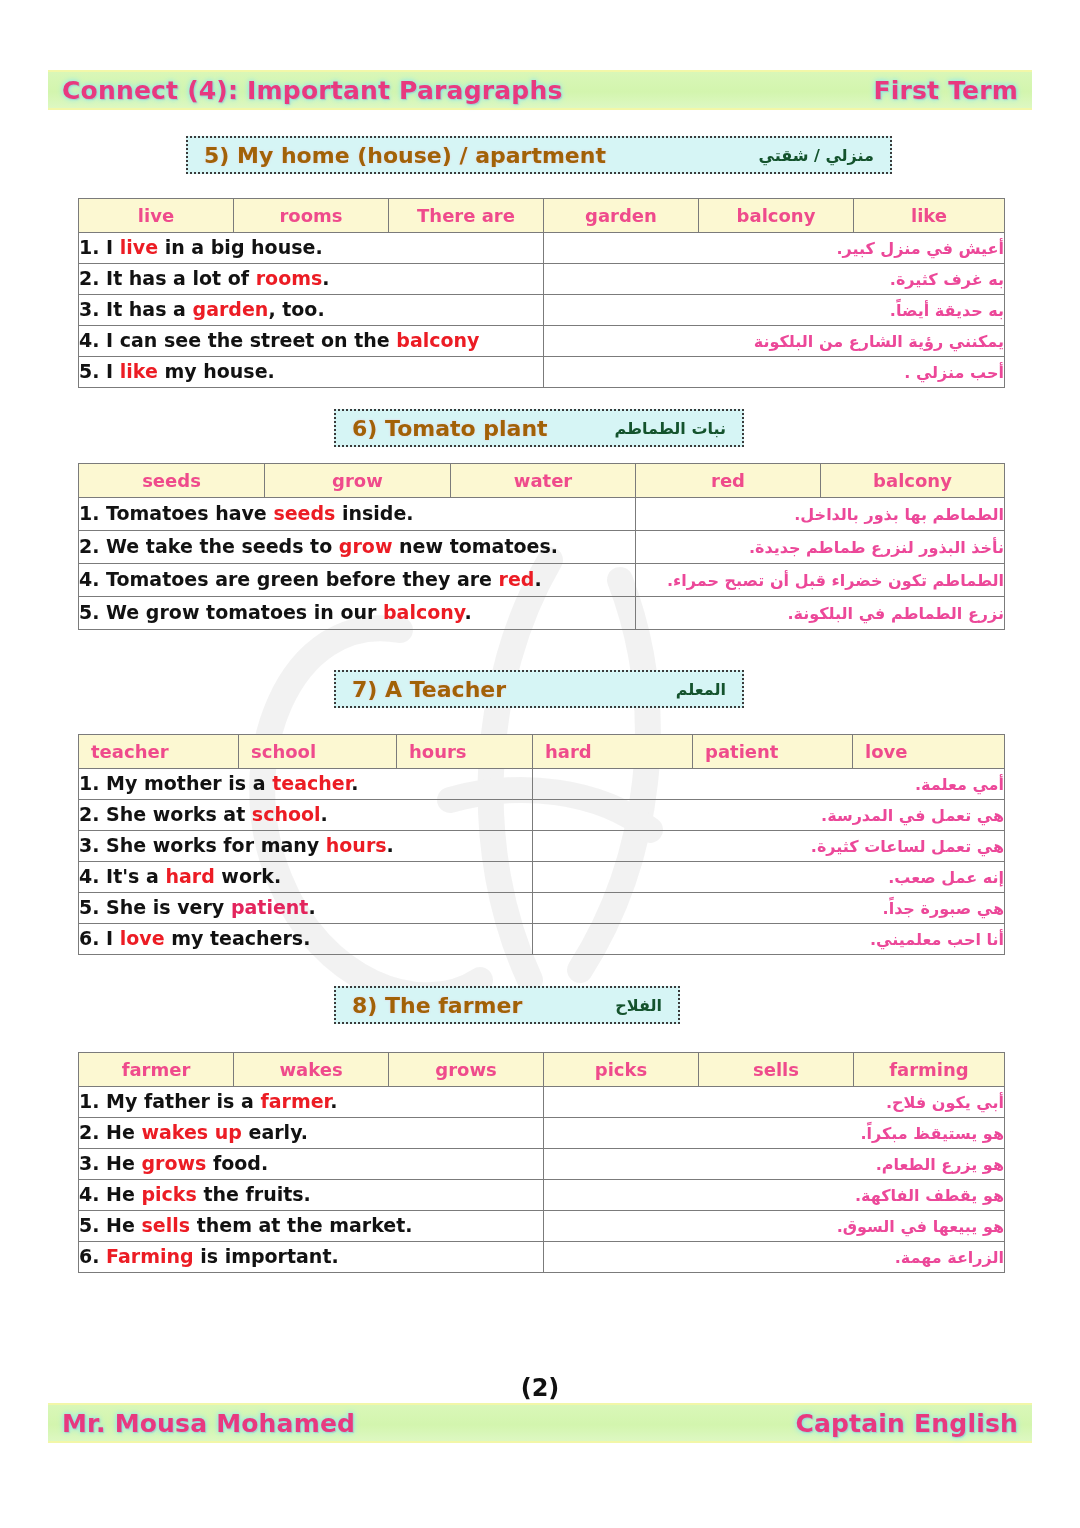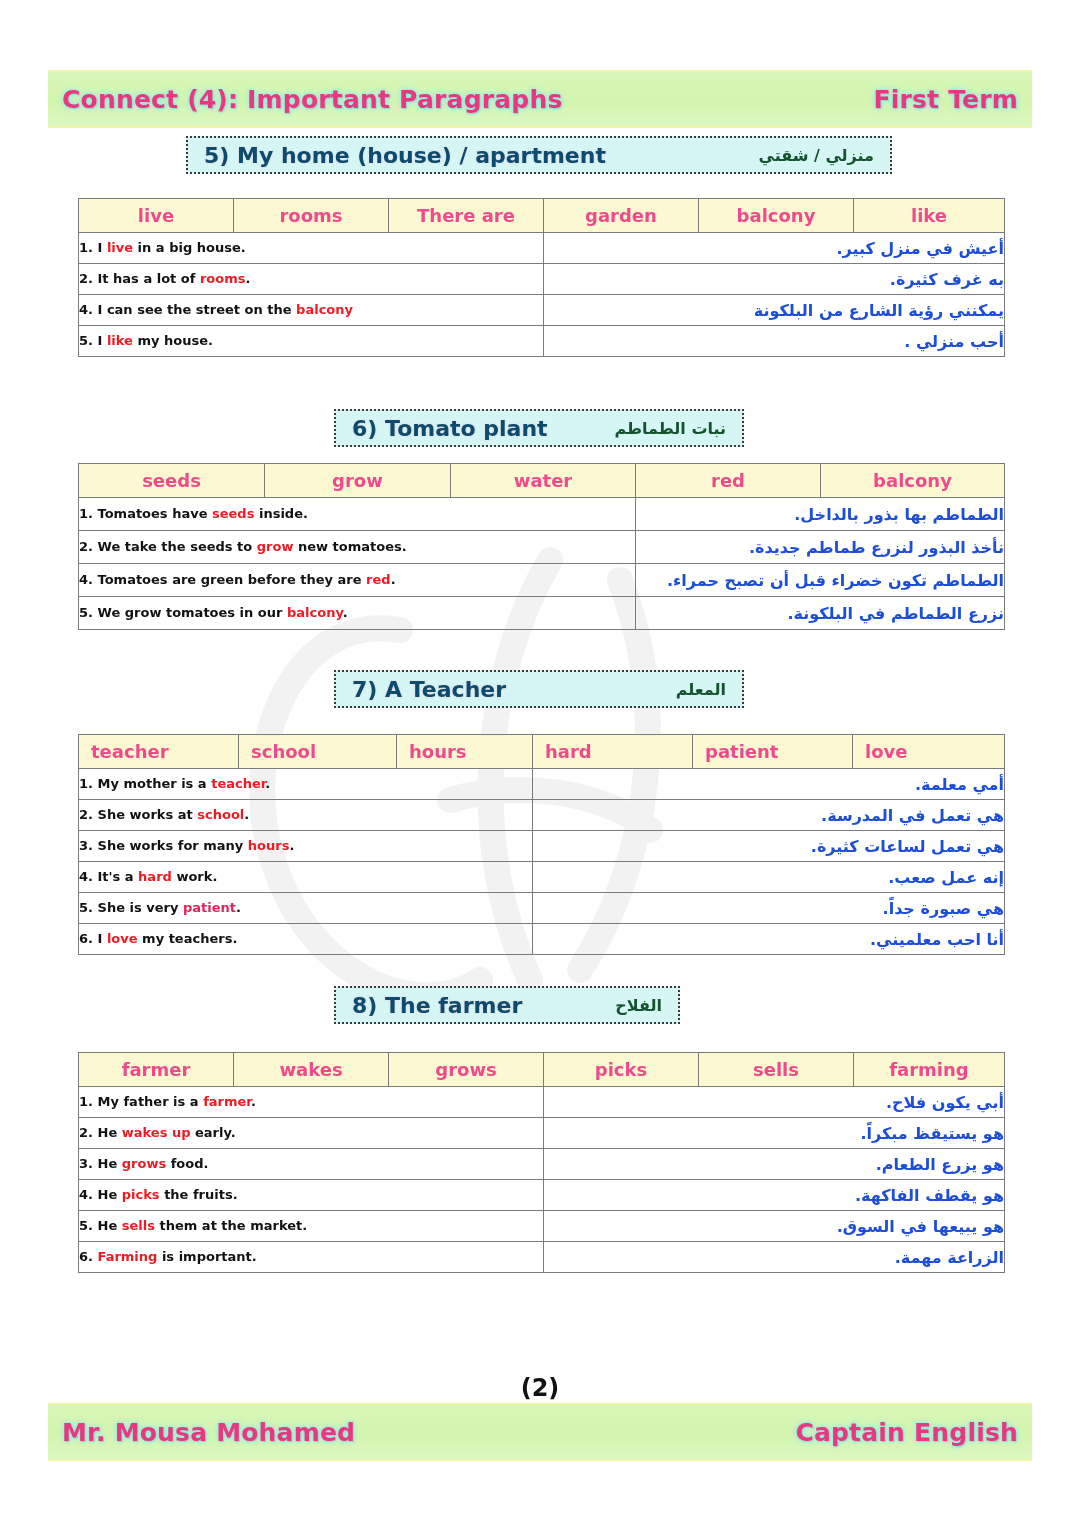--- a/index.html
+++ b/index.html
@@ -33,21 +33,21 @@
     position: absolute;
     inset: 0;
     z-index: 2;
   }
 
   
   .banner {
     position: absolute;
     left: 48px;
     width: 984px;
-    height: 58px;
+    height: 40px;
     background: linear-gradient(180deg,#d9f7b8 0%, #d3f5ae 55%, #ddf8c2 100%);
     border-top: 2px solid #f2f7a8;
     border-bottom: 2px solid #f2f7a8;
     display: flex;
     align-items: center;
     justify-content: space-between;
     padding: 12px 14px;
     box-sizing: border-box;
   }
   .banner.top { top: 70px; }
@@ -75,21 +75,21 @@
     box-sizing: border-box;
     display: flex;
     align-items: center;
     gap: 18px;
     padding: 0 16px;
   }
   .sec-en {
     font-family: "DejaVu Sans", sans-serif;
     font-weight: bold;
     font-size: 22px;
-    color: #0c4a6e;
+    color: #a16207;
     white-space: nowrap;
     text-shadow: 0 0 2px rgba(255,160,200,.5);
   }
   .sec-ar {
     font-family: "DejaVu Sans", sans-serif;
     font-weight: bold;
     font-size: 16px;
     color: #14532d;
     direction: rtl;
     white-space: nowrap;
@@ -123,35 +123,35 @@
   .tbl.kw-left .kw-row td {
     text-align: left;
     padding-left: 12px;
   }
 
   .tbl .s-row td { height: 31px; }
 
   .eng {
     font-family: "DejaVu Sans", sans-serif;
     font-weight: bold;
-    font-size: 13px;
+    font-size: 19px;
     color: #121212;
     padding: 0 6px 0 10px;
     vertical-align: middle;
     line-height: 1.05;
     white-space: nowrap;
   }
   .eng .hl { color: #ec1c24; }
   .eng .hl2 { color: #e3245c; }
 
   .ara {
     font-family: "DejaVu Sans", sans-serif;
     font-weight: bold;
     font-size: 16px;
-    color: #1d4ed8;
+    color: #ec4899;
     direction: rtl;
     text-align: right;
     padding: 0 10px 0 6px;
     vertical-align: middle;
     white-space: nowrap;
   }
 
   
   .page-num {
     position: absolute;
@@ -209,20 +209,24 @@
       <td>balcony</td>
       <td>like</td>
     </tr>
     <tr class="s-row">
       <td class="eng" colspan="3"><span>1.</span> <span>I </span><span class="hl">live</span><span> in a big house.</span></td>
       <td class="ara" colspan="3">أعيش في منزل كبير.</td>
     </tr>
     <tr class="s-row">
       <td class="eng" colspan="3"><span>2.</span> <span>It has a lot of </span><span class="hl">rooms</span><span>.</span></td>
       <td class="ara" colspan="3">به غرف كثيرة.</td>
+    </tr>
+    <tr class="s-row">
+      <td class="eng" colspan="3"><span>3.</span> <span>It has a </span><span class="hl">garden</span><span>, too.</span></td>
+      <td class="ara" colspan="3">به حديقة أيضاً.</td>
     </tr>
     <tr class="s-row">
       <td class="eng" colspan="3"><span>4.</span> <span>I can see the street on the </span><span class="hl">balcony</span><span></span></td>
       <td class="ara" colspan="3">يمكنني رؤية  الشارع من البلكونة</td>
     </tr>
     <tr class="s-row">
       <td class="eng" colspan="3"><span>5.</span> <span>I </span><span class="hl">like</span><span> my house.</span></td>
       <td class="ara" colspan="3">أحب منزلي .</td>
     </tr>
   </tbody>

